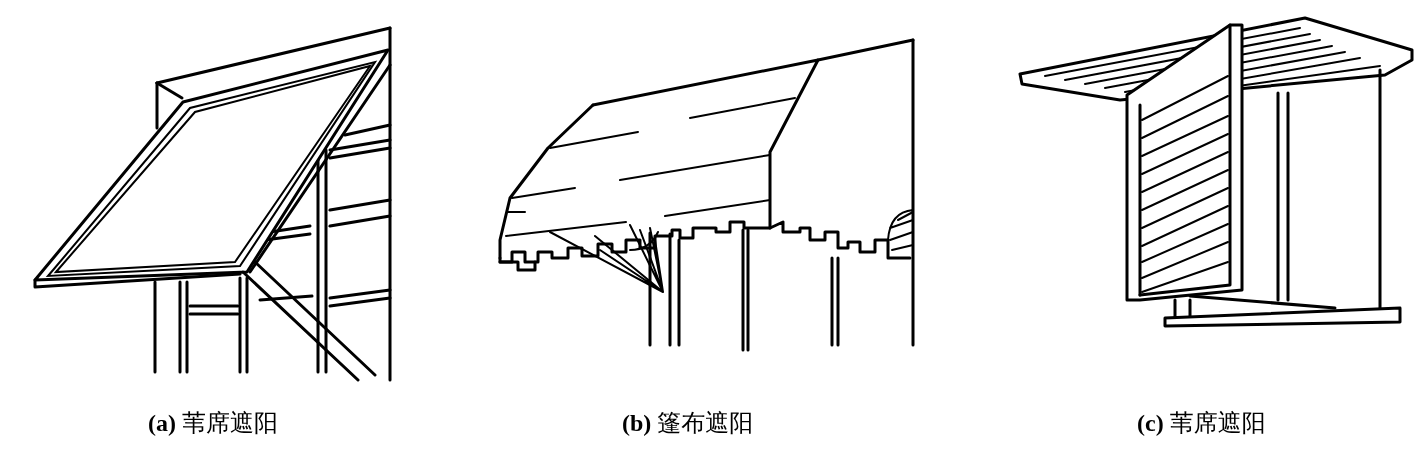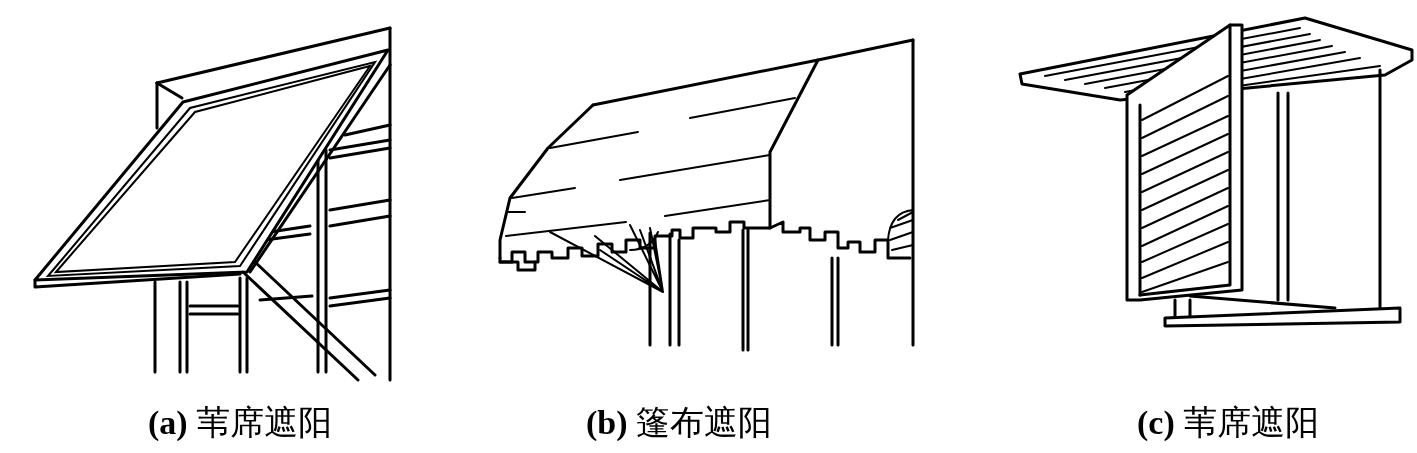--- a/index.html
+++ b/index.html
@@ -1,20 +1,20 @@
 <!DOCTYPE html>
 <html><head>
 <meta charset="utf-8">
 <style>
   html, body { margin: 0; padding: 0; background: #ffffff; }
   body { width: 1417px; height: 453px; position: relative; overflow: hidden;
          font-family: "Liberation Serif", "DejaVu Serif", serif; }
   .panel { position: absolute; top: 0; }
   .panel svg { position: absolute; left: 0; top: 0; }
-  .caption { position: absolute; top: 403px; font-size: 34px; color: #000; white-space: nowrap; line-height: 40px; }
+  .caption { position: absolute; top: 403px; font-size: 24px; color: #000; white-space: nowrap; line-height: 40px; }
   .caption .lbl { font-weight: bold; }
   svg .s { fill: none; stroke: #000; stroke-width: 3; stroke-linejoin: round; stroke-linecap: round; }
   svg .t { fill: none; stroke: #000; stroke-width: 2; stroke-linecap: round; }
   svg .w { fill: #fff; stroke: #000; stroke-width: 3; stroke-linejoin: round; }
 </style>
 </head>
 <body>
 
 <div class="panel" style="left:0;width:420px;height:400px;">
   <svg width="420" height="400" viewBox="0 0 420 400">
@@ -99,20 +99,20 @@
     <path class="s" d="M165 300 L165 318 M180 300 L180 318"></path>
     <path class="s" d="M180 296 L325 308"></path>
     <path class="w" d="M155 318 L390 308 L390 322 L155 326 Z"></path>
   </svg>
 </div>
 
 <div class="caption" style="left:148px;">
   <span class="lbl">(a)</span>
   <span>苇席遮阳</span>
 </div>
-<div class="caption" style="left:586px;">
+<div class="caption" style="left:622px;">
   <span class="lbl">(b)</span>
   <span>篷布遮阳</span>
 </div>
 <div class="caption" style="left:1137px;">
   <span class="lbl">(c)</span>
   <span>苇席遮阳</span>
 </div>
 
 </body></html>

